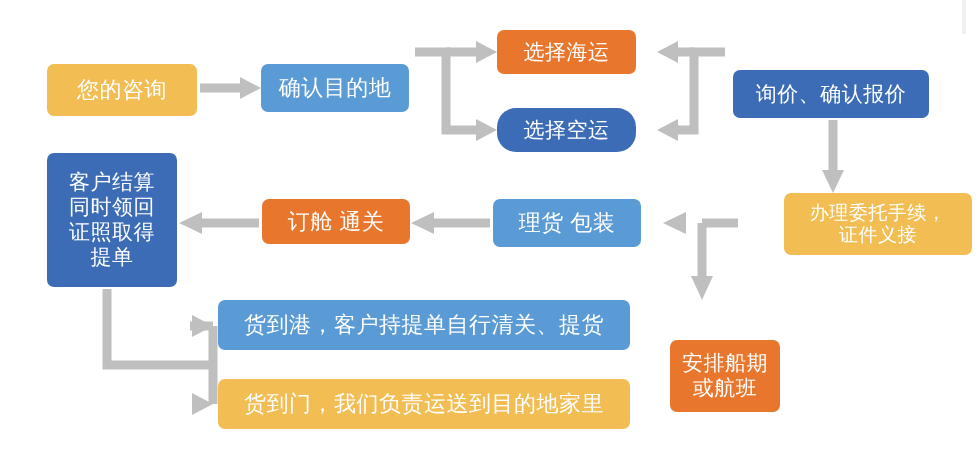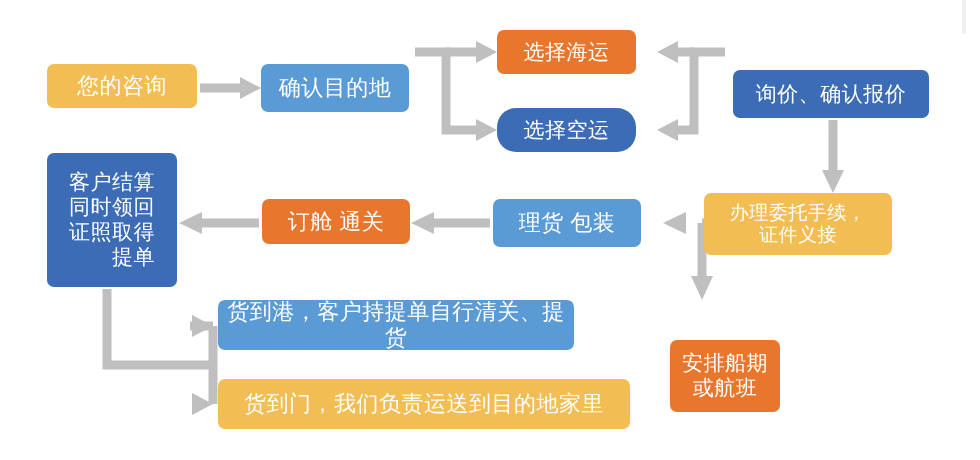--- a/index.html
+++ b/index.html
@@ -110,31 +110,31 @@
 
     <g>
       <path class="edge-line" d="M107 289 V365 H213"></path>
       <path class="edge-line" d="M213 326 V404"></path>
       <path class="edge-line" d="M213 326 H190"></path>
       <polygon class="edge-head" points="192,315 213,326 192,337"></polygon>
       <polygon class="edge-head" points="192,393 213,404 192,415"></polygon>
     </g>
   </svg>
 
-  <div class="node amber" style="left:47px;  top:64px;  width:150px; height:44px;  font-size:22px;">您的咨询</div>
+  <div class="node amber" style="left:47px;  top:64px;  width:150px; height:52px;  font-size:22px;">您的咨询</div>
   <div class="node orange" style="left:497px; top:30px;  width:139px; height:44px;  font-size:21px;">选择海运</div>
   <div class="node lblue" style="left:261px; top:64px;  width:148px; height:48px;  font-size:22px;">确认目的地</div>
   <div class="node dblue" style="left:497px; top:108px; width:139px; height:44px;  font-size:21px;border-radius:19px;">选择空运</div>
   <div class="node dblue" style="left:733px; top:70px;  width:196px; height:48px;  font-size:21px;">询价、确认报价</div>
-  <div class="node amber" style="left:704px; top:193px; width:188px; height:62px;  font-size:19px;">办理委托手续，
+  <div class="node amber" style="left:784px; top:193px; width:188px; height:62px;  font-size:19px;">办理委托手续，
 证件义接</div>
   <div class="node orange" style="left:670px; top:300px; width:110px; height:72px;  font-size:21px;margin-top:40px;">安排船期
 或航班</div>
   <div class="node lblue" style="left:493px; top:199px; width:148px; height:48px;  font-size:22px;">理货 包装</div>
   <div class="node orange" style="left:262px; top:199px; width:148px; height:45px;  font-size:22px;">订舱 通关</div>
-  <div class="node dblue" style="left:47px;  top:153px; width:130px; height:134px; font-size:21px;text-align:right;">客户结算
+  <div class="node dblue" style="left:47px;  top:153px; width:130px; height:134px; font-size:21px;">客户结算
 同时领回
 证照取得
 提单</div>
-  <div class="node lblue" style="left:218px; top:300px; width:356px; height:50px;  font-size:22px;font-family:Liberation Serif, serif;">货到港，客户持提单自行清关、提货</div>
+  <div class="node lblue" style="left:218px; top:300px; width:412px; height:50px;  font-size:22px;font-family:Liberation Serif, serif;">货到港，客户持提单自行清关、提货</div>
   <div class="node amber" style="left:218px; top:379px; width:412px; height:50px;  font-size:22px;">货到门，我们负责运送到目的地家里</div>
 
 </div>
 
 </body></html>

